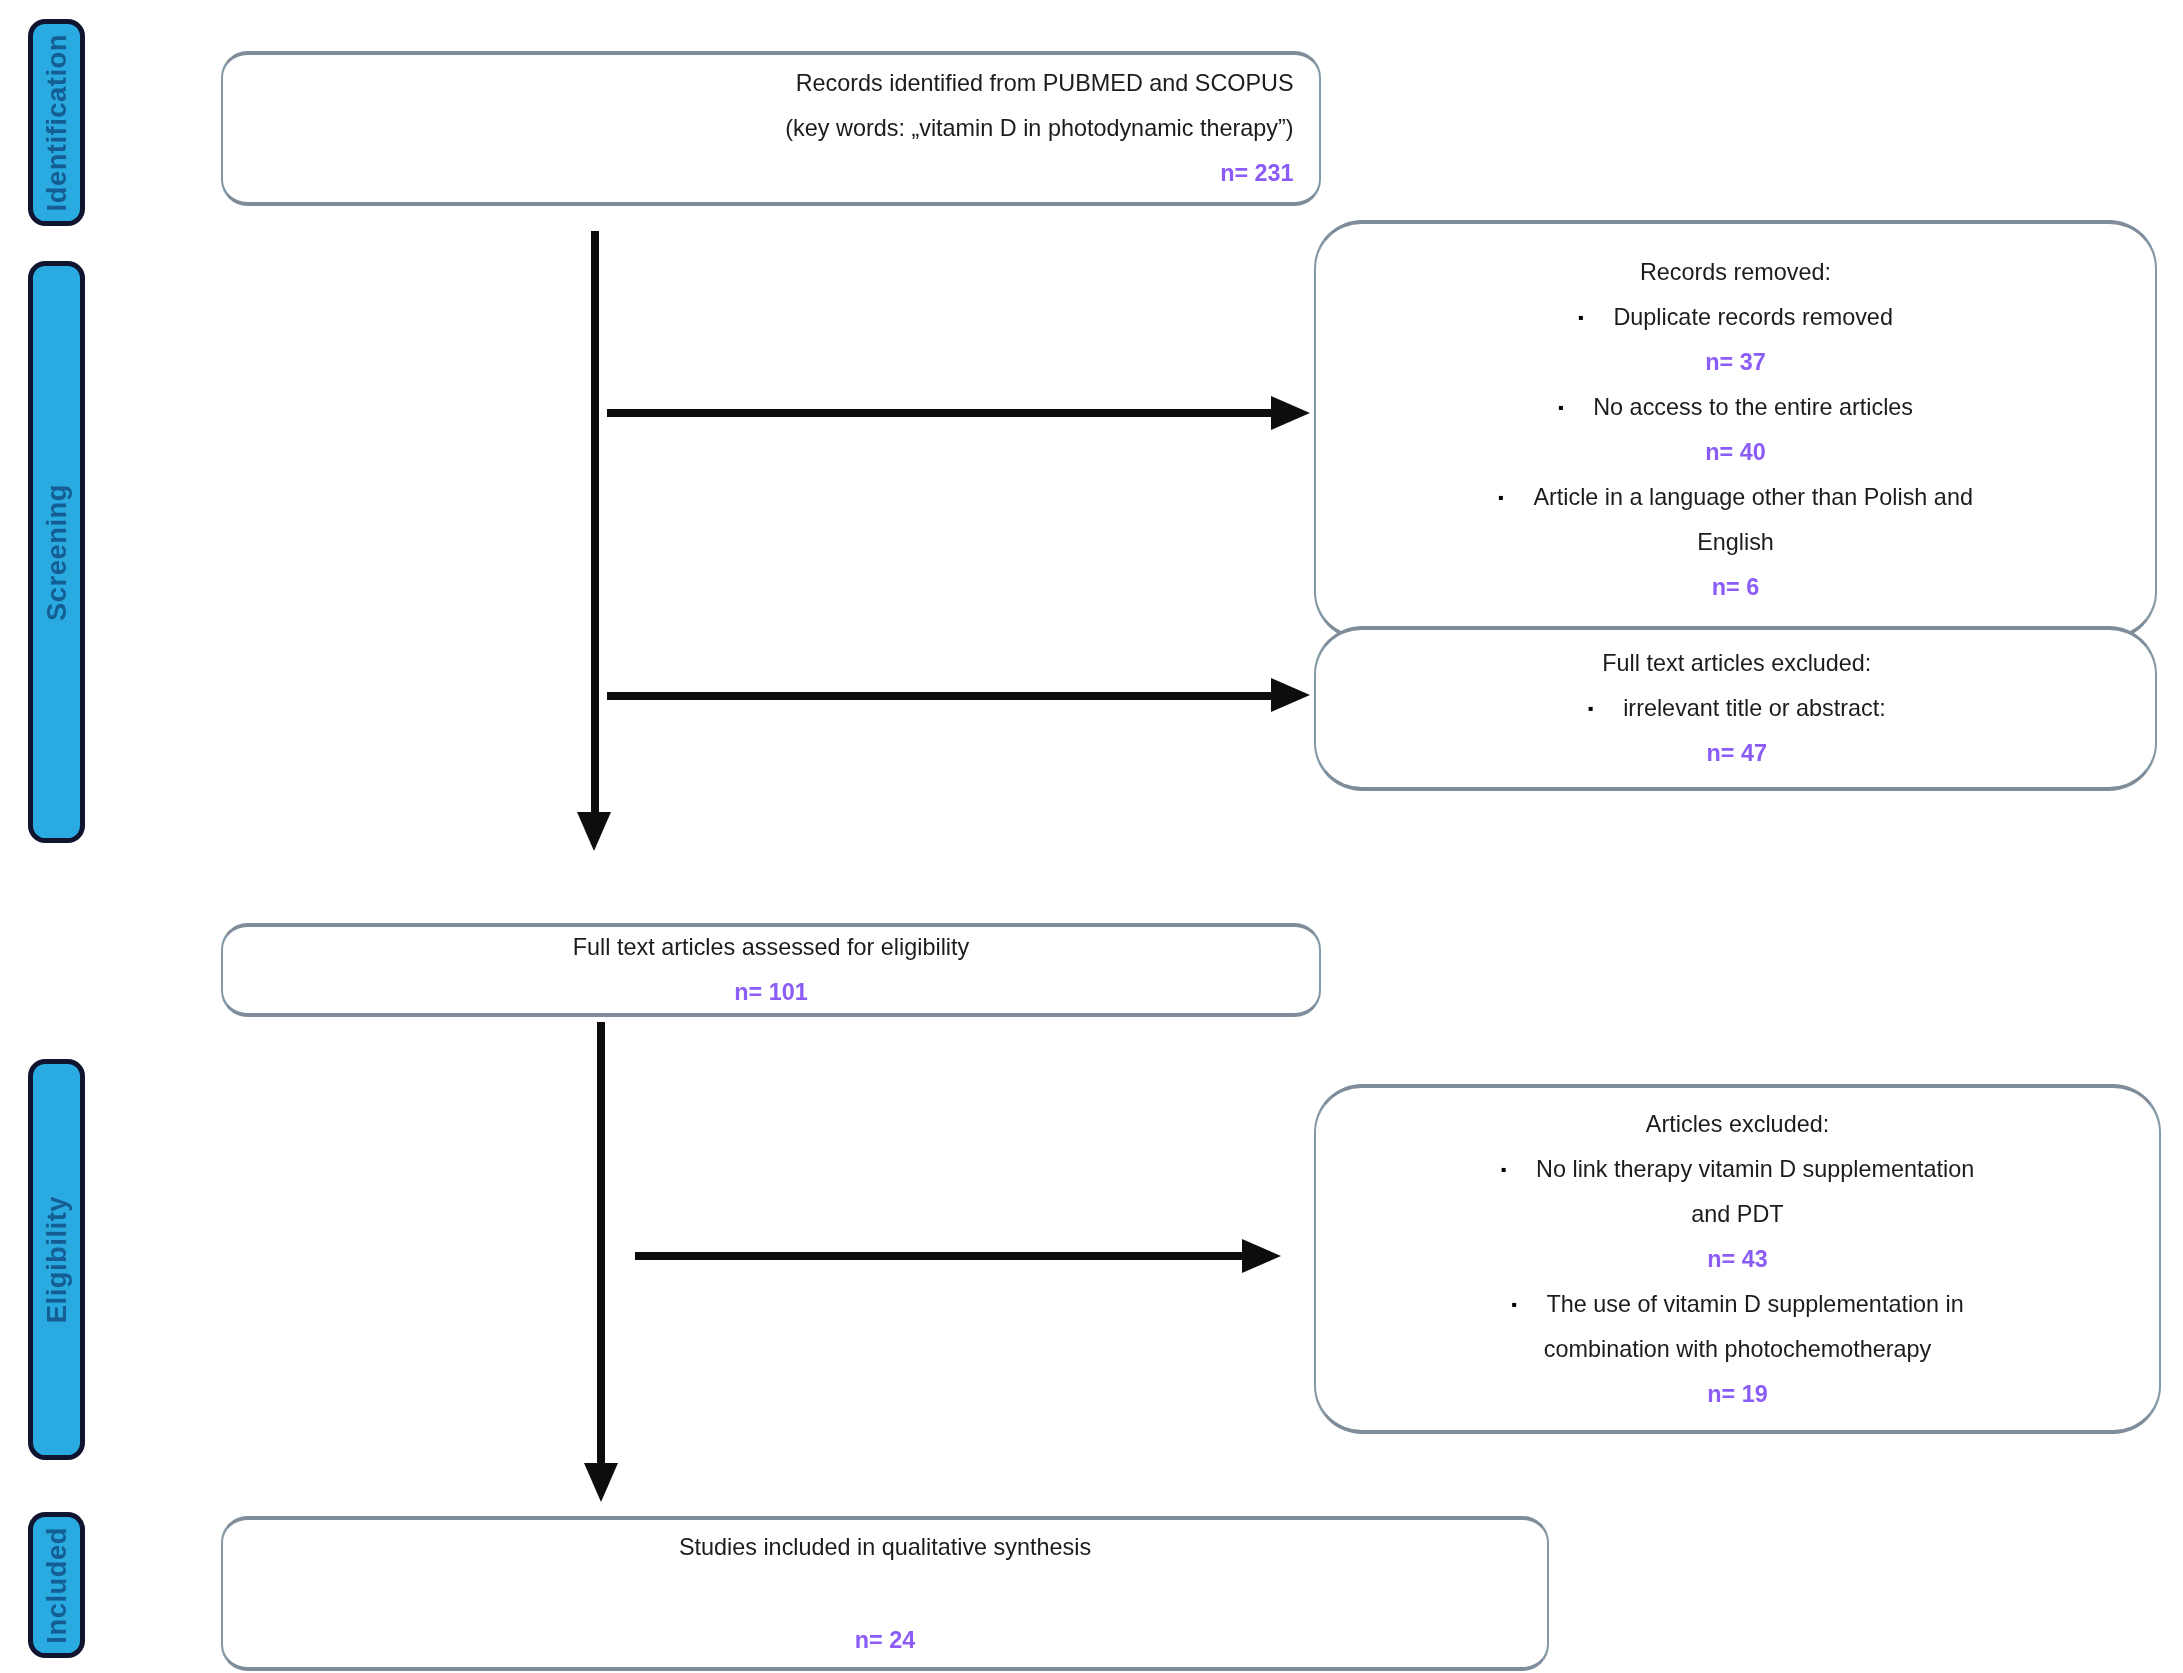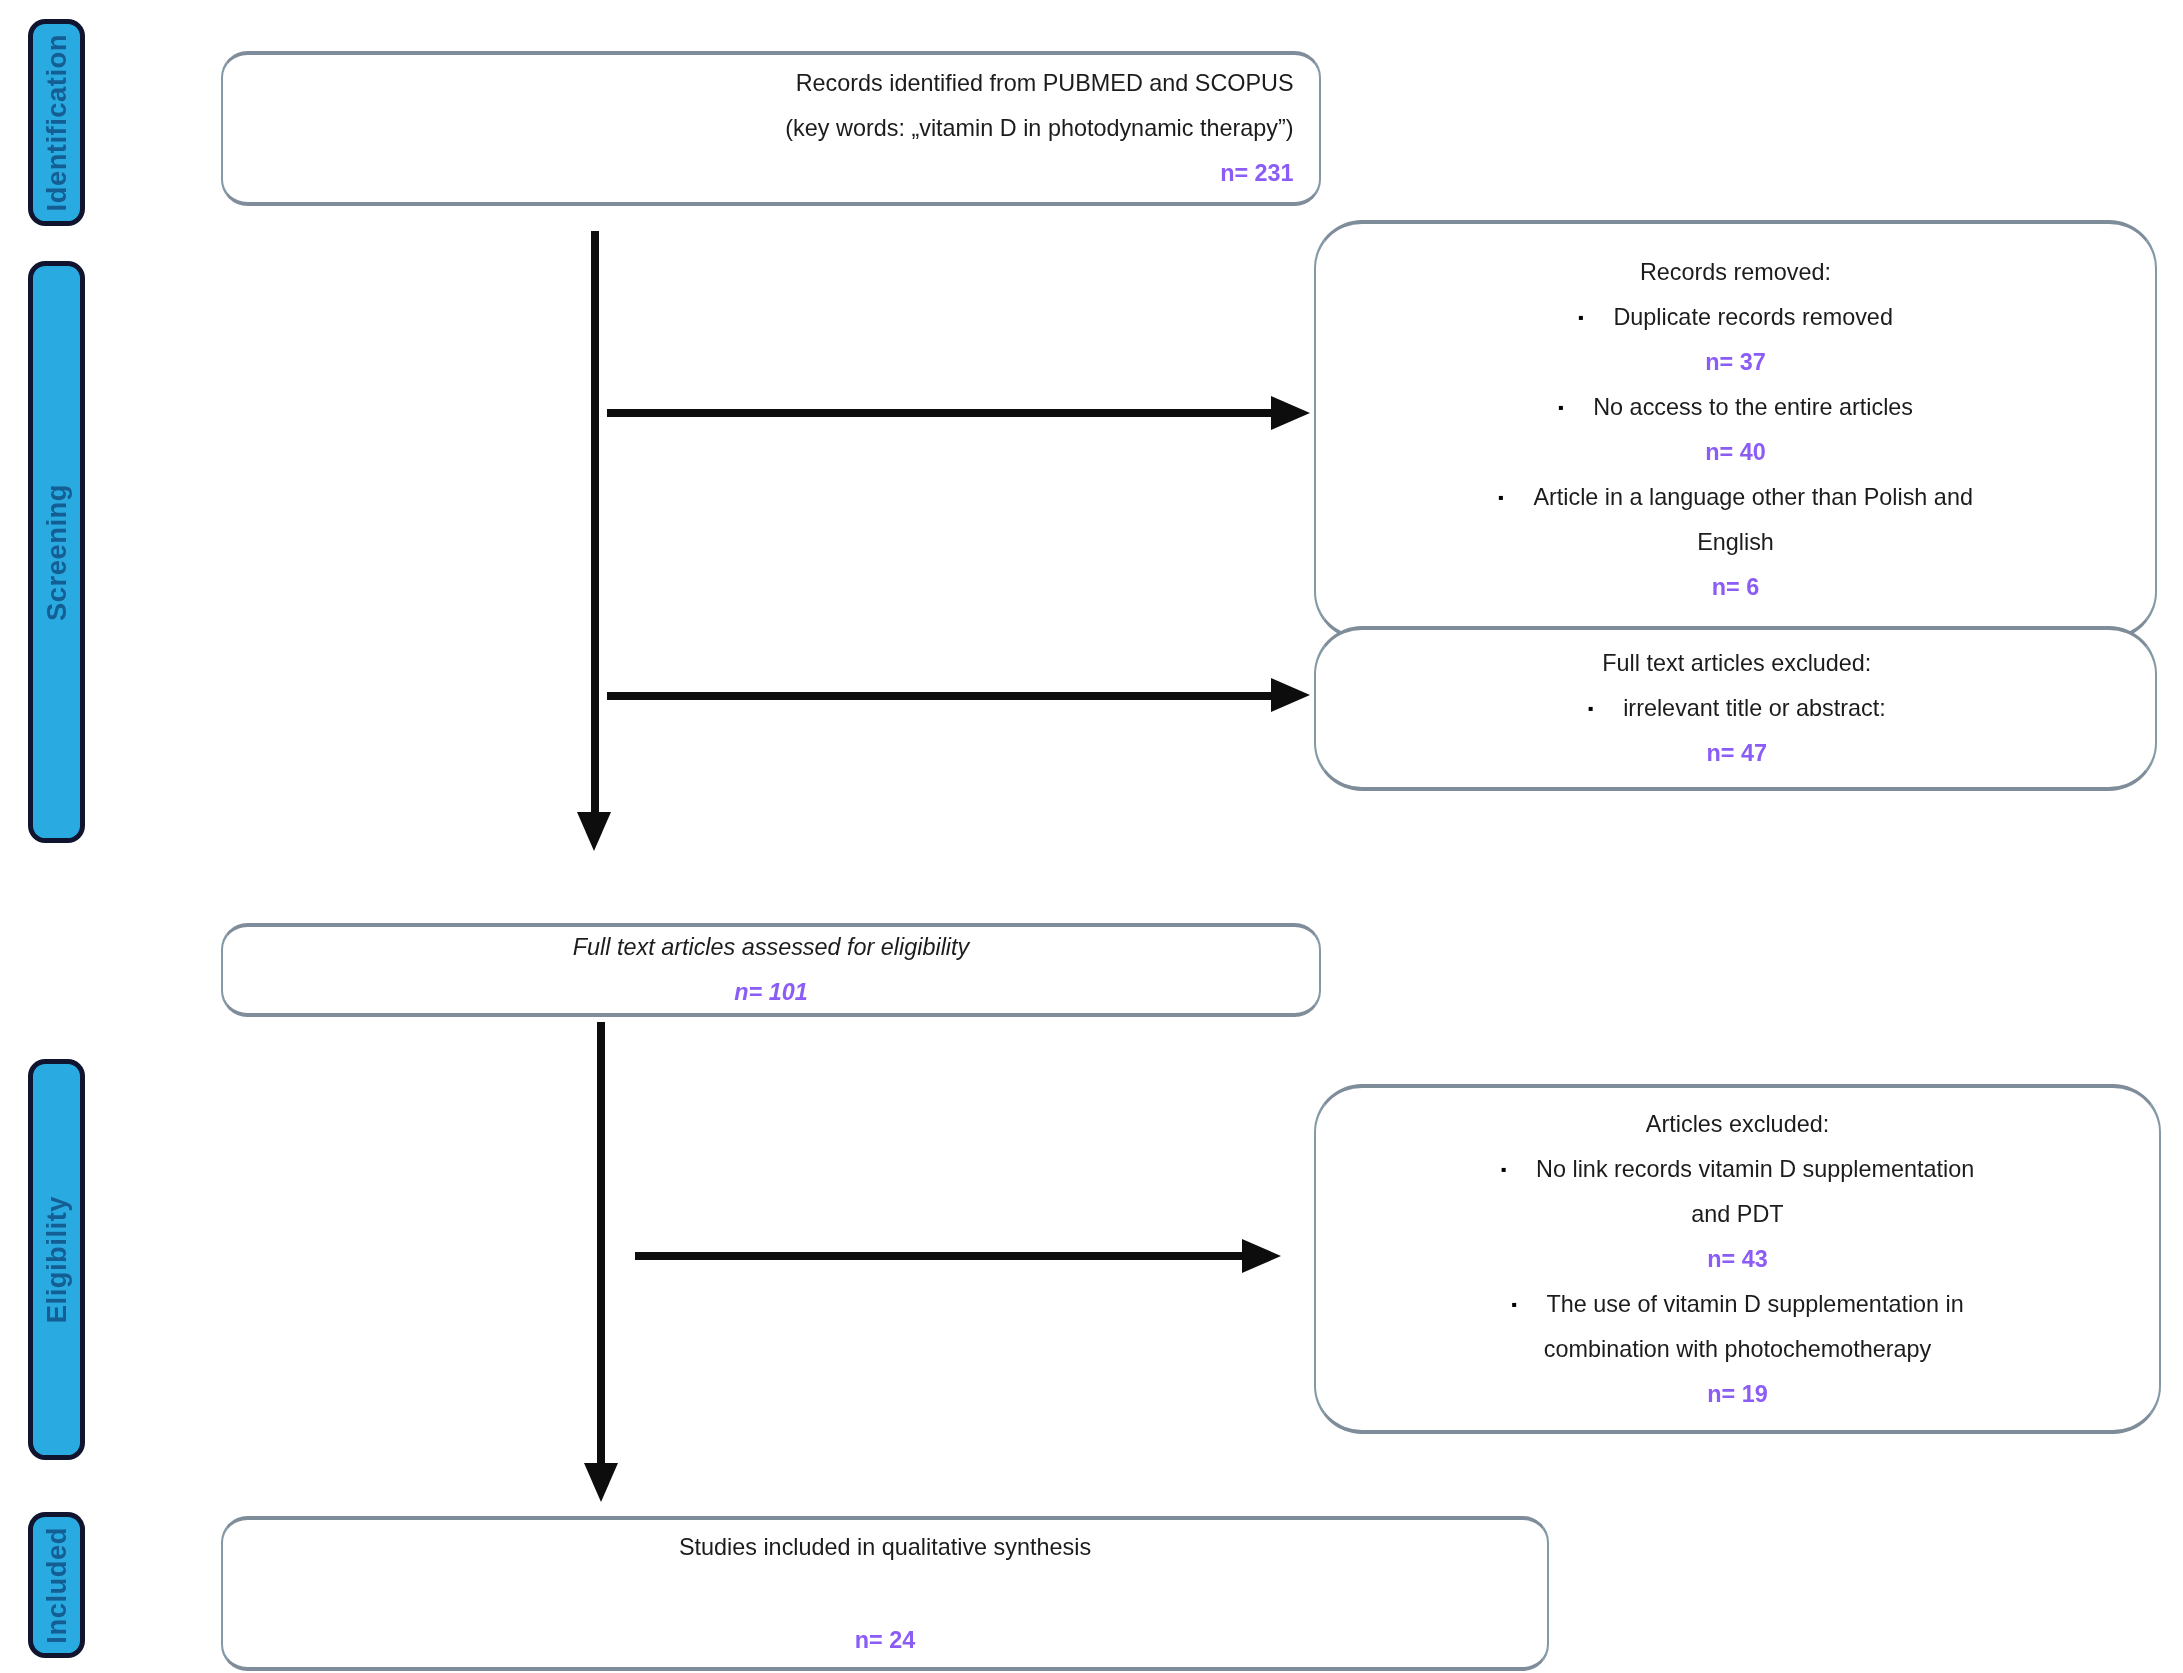--- a/index.html
+++ b/index.html
@@ -56,21 +56,21 @@
     justify-content: center;
     align-items: center;
     padding: 4.1px 25.4px;
   }
   .flow-box.wide  { border-radius: 26.4px; }
   .flow-box.right { border-radius: 48px; }
 
   #box-identified        { left: 221px;  top: 51px;  width: 1100px; height: 155px; align-items: flex-end; }
   #box-records-removed   { left: 1314px; top: 220px;  width: 843px; height: 420px; }
   #box-fulltext-excluded { left: 1314px; top: 626px; width: 843px; height: 165px; padding-left: 28px; }
-  #box-assessed          { left: 221px;  top: 923px; width: 1100px; height: 94px; font-style: italic; }
+  #box-assessed          { left: 221px;  top: 923px; width: 1100px; height: 94px; }
   #box-articles-excluded { left: 1314px; top: 1084px; width: 847px; height: 350px; }
   #box-included          { left: 221px;  top: 1516px; width: 1328px; height: 155px; gap: 48px; }
 
   .line {
     min-height: 45px;
     line-height: 45px;
     font-size: 23.4px;
     color: #1c1c1c;
     text-align: center;
     display: flex;
@@ -173,21 +173,21 @@
 
   <div class="flow-box wide" id="box-assessed">
     <div class="line">Full text articles assessed for eligibility</div>
     <div class="line bold">n= 101</div>
   </div>
 
   <div class="flow-box right" id="box-articles-excluded">
     <div class="line">Articles excluded:</div>
     <div class="line">
       <span class="bullet">▪</span>
-      <span>No link records vitamin D supplementation</span>
+      <span>No link therapy vitamin D supplementation</span>
     </div>
     <div class="line">and PDT</div>
     <div class="line bold">n= 43</div>
     <div class="line">
       <span class="bullet">▪</span>
       <span>The use of vitamin D supplementation in</span>
     </div>
     <div class="line">combination with photochemotherapy</div>
     <div class="line bold">n= 19</div>
   </div>

